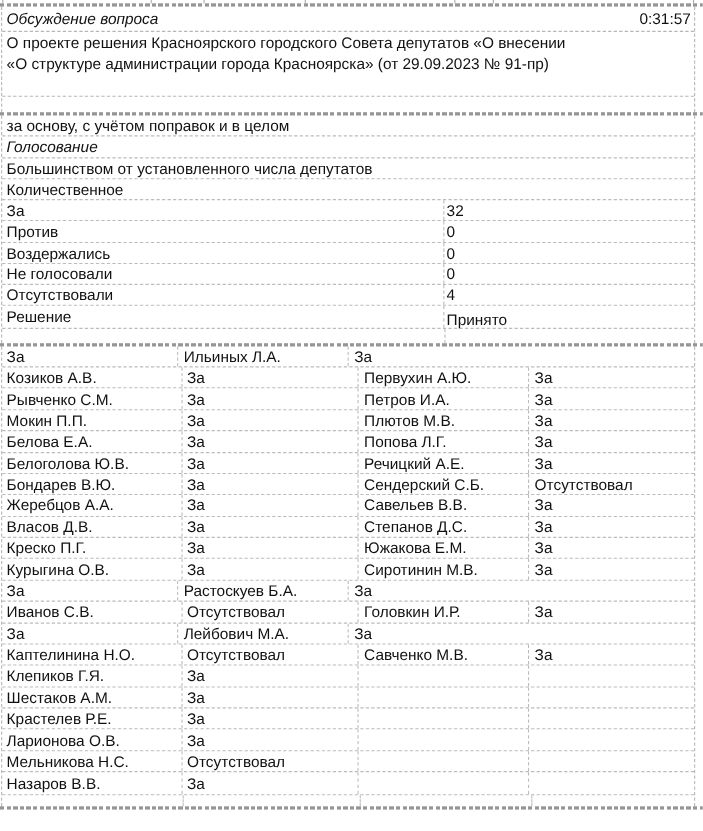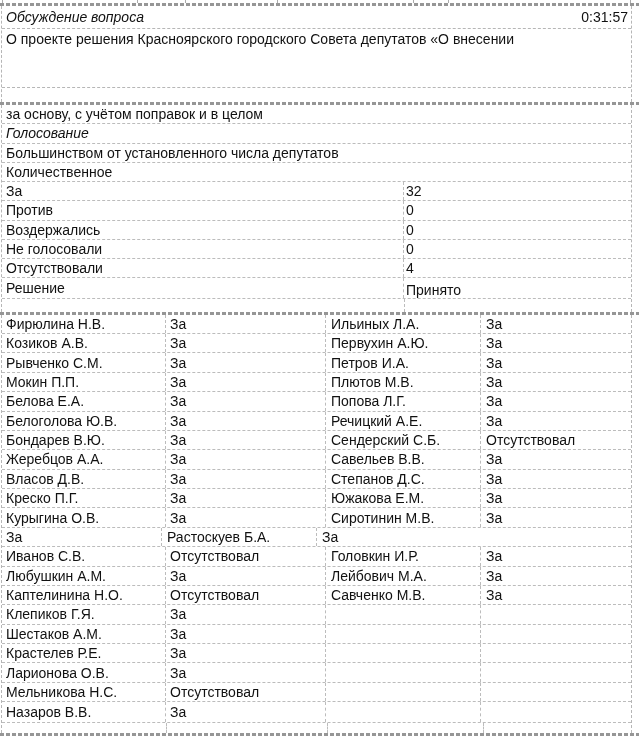--- a/index.html
+++ b/index.html
@@ -55,20 +55,21 @@
   <div class="thick"></div>
 
   <div class="sec">
     <div class="hdr-row">
       <span class="hdr-title">Обсуждение вопроса</span>
       <span class="hdr-time">0:31:57</span>
     </div>
 
     <div class="question">
       <div class="qline">О проекте решения Красноярского городского Совета депутатов «О внесении</div>
+      <div class="qline">«О структуре администрации города Красноярска» (от 29.09.2023 № 91-пр)</div>
     </div>
 
     <div class="blank14"></div>
   </div>
 
   <div class="thick"></div>
 
   <div class="sec">
     <div class="vrow">
       <span class="full">за основу, с учётом поправок и в целом</span>
@@ -112,21 +113,20 @@
         <div style="flex:1"></div>
       </div>
     </div>
   </div>
 
   <div class="thick"></div>
 
   <div class="sec">
 
     <div class="dep-row">
-      <span class="c n1">Фирюлина Н.В.</span>
       <span class="c v1">За</span>
       <span class="c n2">Ильиных Л.А.</span>
       <span class="c v2">За</span>
     </div>
     <div class="dep-row">
       <span class="c n1">Козиков А.В.</span>
       <span class="c v1">За</span>
       <span class="c n2">Первухин А.Ю.</span>
       <span class="c v2">За</span>
     </div>
@@ -189,21 +189,20 @@
       <span class="c n2">Растоскуев Б.А.</span>
       <span class="c v2">За</span>
     </div>
     <div class="dep-row">
       <span class="c n1">Иванов С.В.</span>
       <span class="c v1">Отсутствовал</span>
       <span class="c n2">Головкин И.Р.</span>
       <span class="c v2">За</span>
     </div>
     <div class="dep-row">
-      <span class="c n1">Любушкин А.М.</span>
       <span class="c v1">За</span>
       <span class="c n2">Лейбович М.А.</span>
       <span class="c v2">За</span>
     </div>
     <div class="dep-row">
       <span class="c n1">Каптелинина Н.О.</span>
       <span class="c v1">Отсутствовал</span>
       <span class="c n2">Савченко М.В.</span>
       <span class="c v2">За</span>
     </div>

